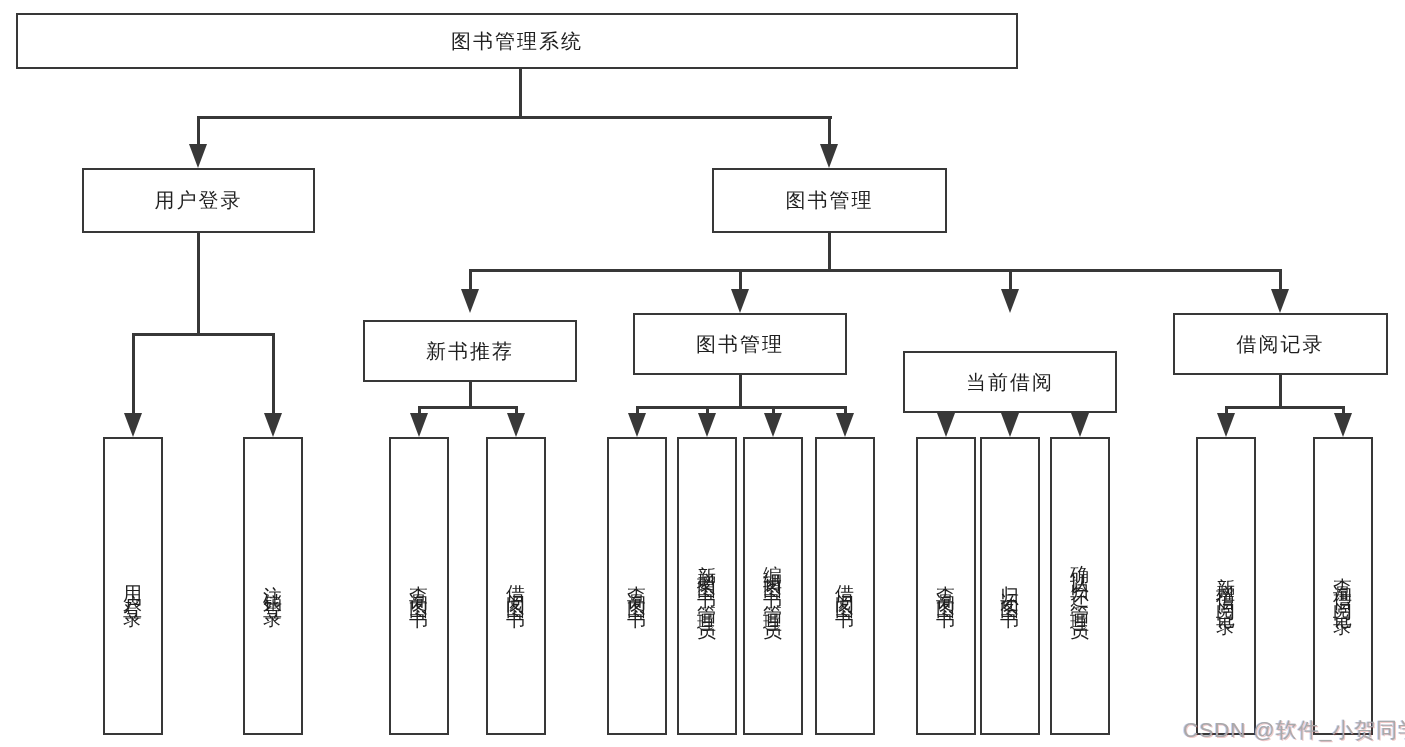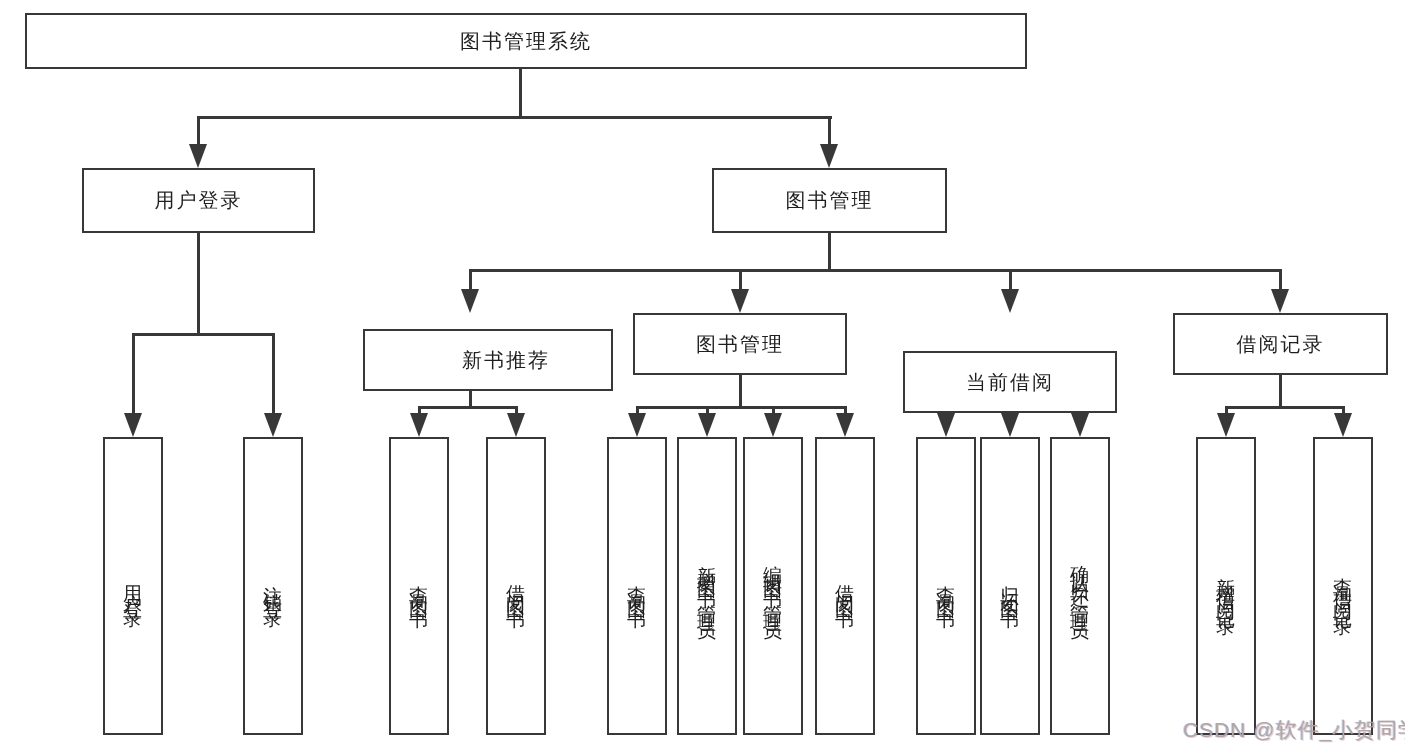--- a/index.html
+++ b/index.html
@@ -29,21 +29,21 @@
     position:absolute;left:1183px;top:716px;z-index:5;
     font-size:21px;color:#a9a9a9;letter-spacing:1px;white-space:nowrap;
     text-shadow:1px 1px 0 rgba(205,70,70,.28),-1px 0 0 rgba(70,100,205,.28);
   }
 </style>
 </head>
 <body>
 
 <div class="canvas">
 
-  <div class="box" style="left:25px;top:13px;width:998px;height:52px;">
+  <div class="box" style="left:16px;top:13px;width:998px;height:52px;">
     <span>图书管理系统</span>
   </div>
 
   <div class="ln" style="left:519px;top:69px;width:3px;height:50px;"></div>
   <div class="ln" style="left:197px;top:116px;width:635px;height:3px;"></div>
   <div class="ln" style="left:197px;top:116px;width:3px;height:30px;"></div>
   <div class="ln" style="left:828px;top:116px;width:3px;height:30px;"></div>
   <div class="arr" style="left:189px;top:144px;"></div>
   <div class="arr" style="left:820px;top:144px;"></div>
 
@@ -65,21 +65,21 @@
   <div class="ln" style="left:469px;top:269px;width:813px;height:3px;"></div>
   <div class="ln" style="left:469px;top:269px;width:3px;height:22px;"></div>
   <div class="ln" style="left:739px;top:269px;width:3px;height:22px;"></div>
   <div class="ln" style="left:1009px;top:269px;width:3px;height:22px;"></div>
   <div class="ln" style="left:1279px;top:269px;width:3px;height:22px;"></div>
   <div class="arr" style="left:461px;top:289px;"></div>
   <div class="arr" style="left:731px;top:289px;"></div>
   <div class="arr" style="left:1001px;top:289px;"></div>
   <div class="arr" style="left:1271px;top:289px;"></div>
 
-  <div class="box" style="left:363px;top:329px;width:210px;height:58px;padding-left:36px;">
+  <div class="box" style="left:363px;top:320px;width:210px;height:58px;">
     <span>新书推荐</span>
   </div>
   <div class="box" style="left:633px;top:313px;width:210px;height:58px;">
     <span>图书管理</span>
   </div>
   <div class="box" style="left:903px;top:313px;width:210px;height:58px;margin-top:38px;">
     <span>当前借阅</span>
   </div>
   <div class="box" style="left:1173px;top:313px;width:211px;height:58px;">
     <span>借阅记录</span>

